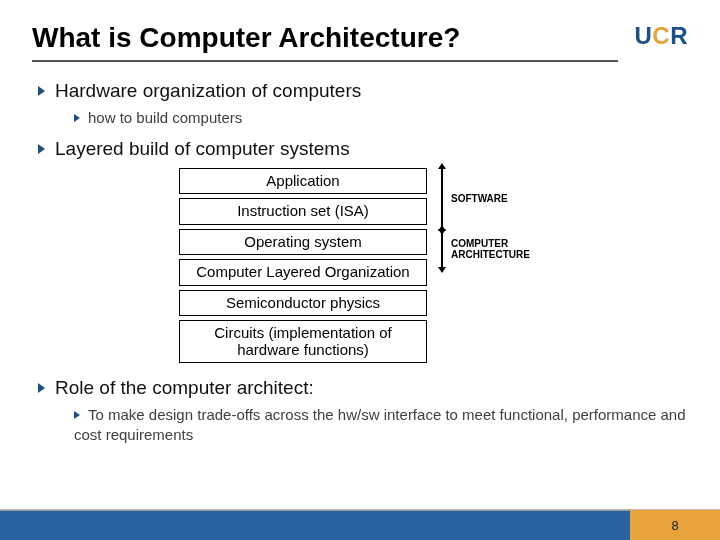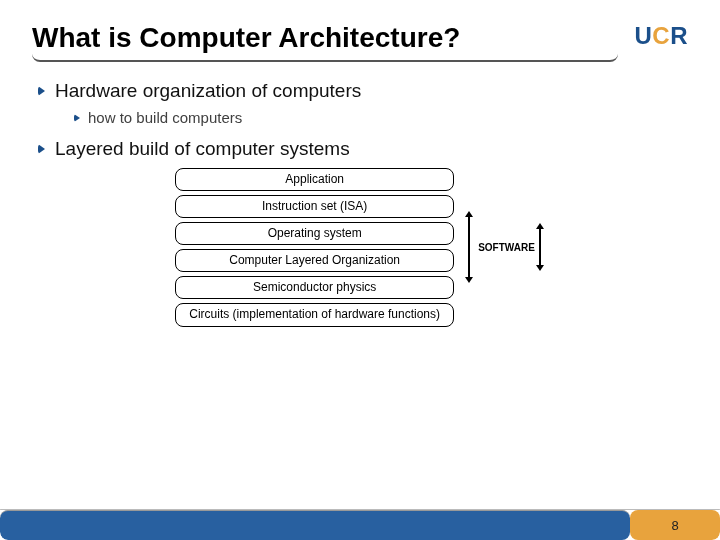--- a/index.html
+++ b/index.html
@@ -1,15 +1,15 @@
 <!DOCTYPE html>
 <html><head>
 <meta charset="utf-8">
 <style>
-  * { margin: 0; padding: 0; box-sizing: border-box; border-radius: 8px; }
+  * { margin: 0; padding: 0; box-sizing: border-box; }
   body {
     width: 720px;
     height: 540px;
     font-family: Arial, Helvetica, sans-serif;
     background: #fff;
     position: relative;
     overflow: hidden;
   }
   .slide {
     padding: 22px 32px 0 32px;
@@ -70,33 +70,32 @@
   .diagram {
     display: flex;
     gap: 10px;
   }
   .stack {
     display: flex;
     flex-direction: column;
     gap: 4px;
   }
   .box {
-    width: 279px;
+    width: 248px;
     border: 1px solid #000;
-    font-size: 12px;
+    font-size: 15px;
     text-align: center;
     padding: 4px 6px;
     background: #fff;
     min-height: 20px;
     line-height: 1.1;
   }
   .labels {
     display: flex;
-    flex-direction: row;
-    justify-content: space-between;
+    flex-direction: column;
     font-size: 10px;
     font-weight: bold;
   }
   .labelrow {
     display: flex;
     align-items: center;
     gap: 4px;
   }
   .arrow-updown {
     position: relative;
@@ -173,25 +172,36 @@
         <div class="box">Semiconductor physics</div>
         <div class="box">Circuits (implementation of hardware functions)</div>
       </div>
       <div class="labels">
         <div class="labelrow lbl-soft">
           <div class="arrow-updown"></div>
           <span>SOFTWARE</span>
         </div>
         <div class="labelrow lbl-arch">
           <div class="arrow-updown"></div>
+          <span style="width:90px">COMPUTER ARCHITECTURE</span>
         </div>
       </div>
     </div>
   </div>
 
+  <ul class="lvl1">
+    <li>
+      <span class="chev"></span><span>Role of the computer architect:</span>
+      <ul class="lvl2">
+        <li>
+          <span class="chev sm"></span><span>To make design trade-offs across the hw/sw interface to meet functional, performance and cost requirements</span>
+        </li>
+      </ul>
+    </li>
+  </ul>
 
   <div class="divider-thin"></div>
   <div class="footer-bar">
     <div class="blue"></div>
     <div class="gold">8</div>
   </div>
 
 </div>
 
 </body></html>

